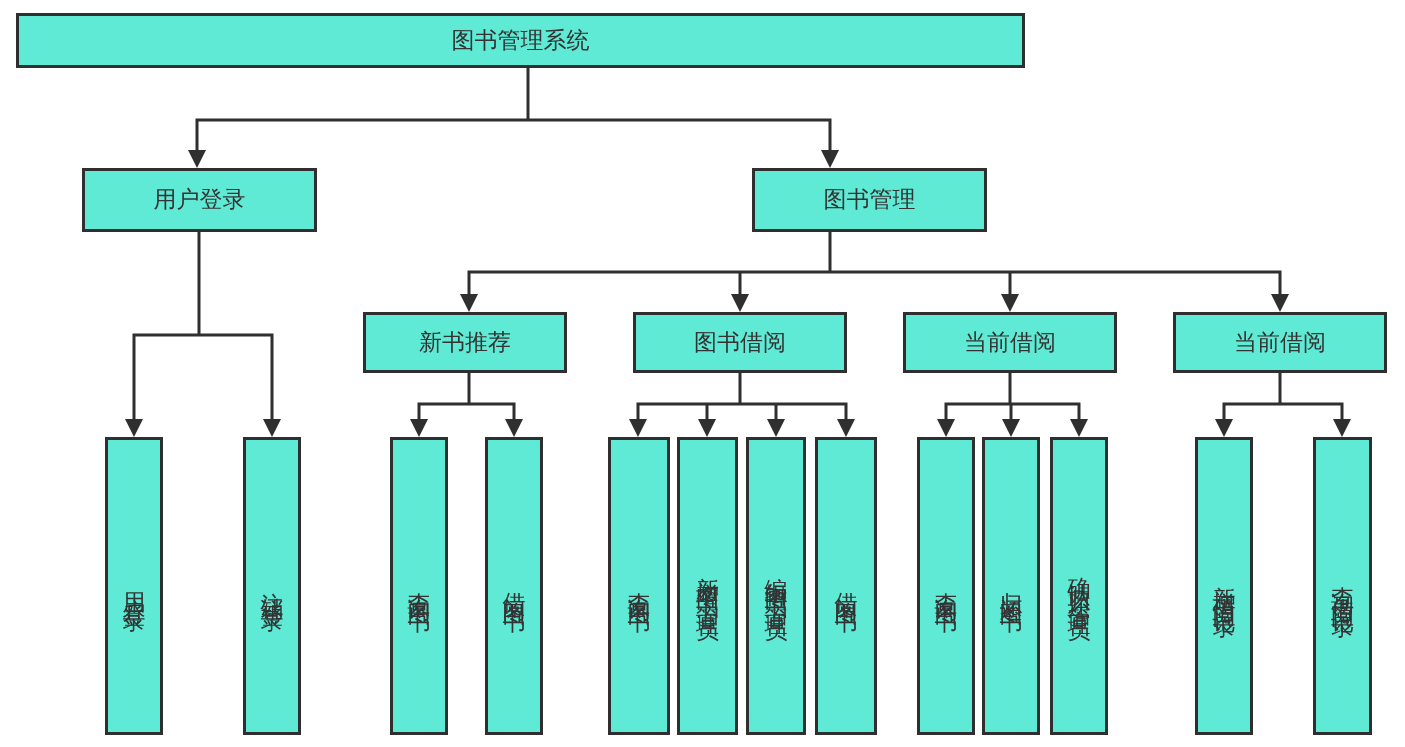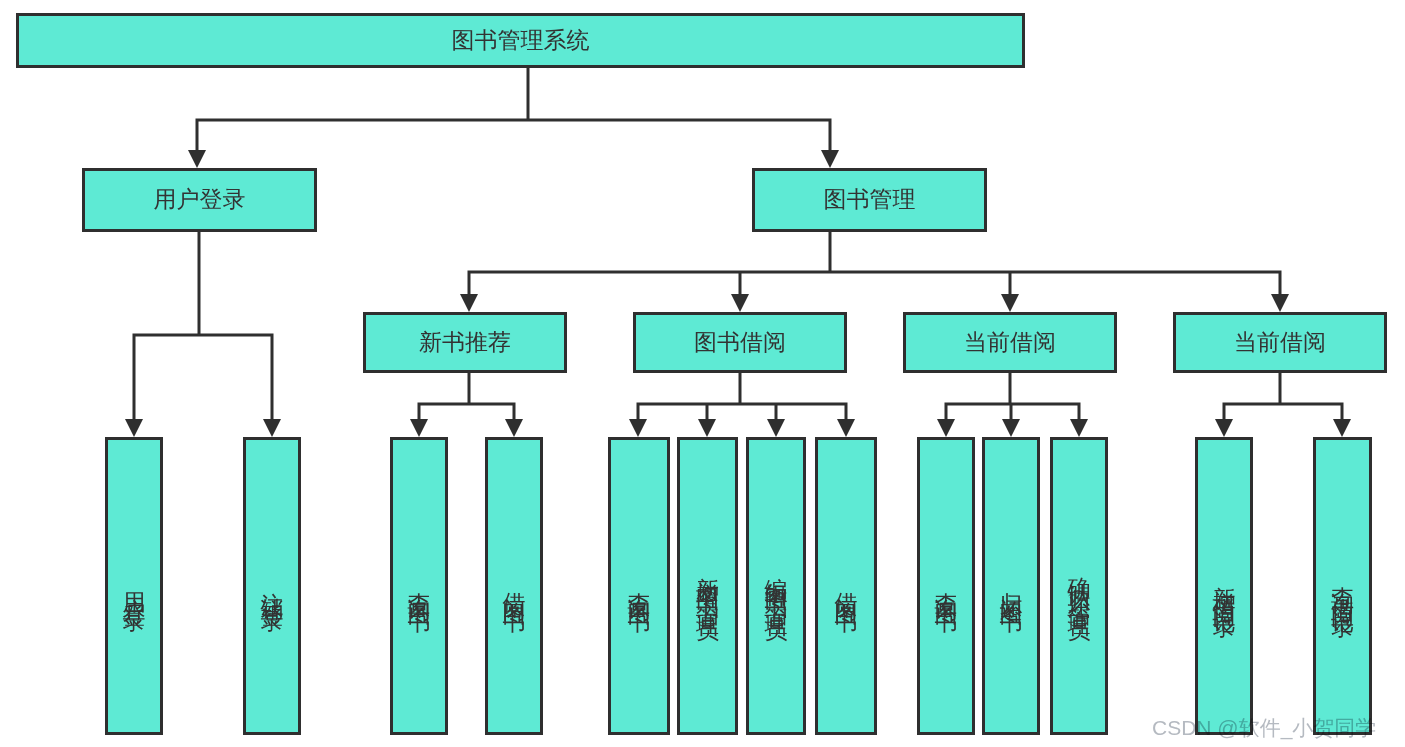--- a/index.html
+++ b/index.html
@@ -170,15 +170,14 @@
     <span>确认归还（管理员）</span>
   </div>
 
   <div class="vbox" style="left:1195px; width:58px">
     <span>新增借阅记录</span>
   </div>
   <div class="vbox" style="left:1313px; width:59px">
     <span>查询借阅记录</span>
   </div>
 
-  <div class="watermark">CSDN @软件_小贺同学</div>
 
 </div>
 
 </body></html>

